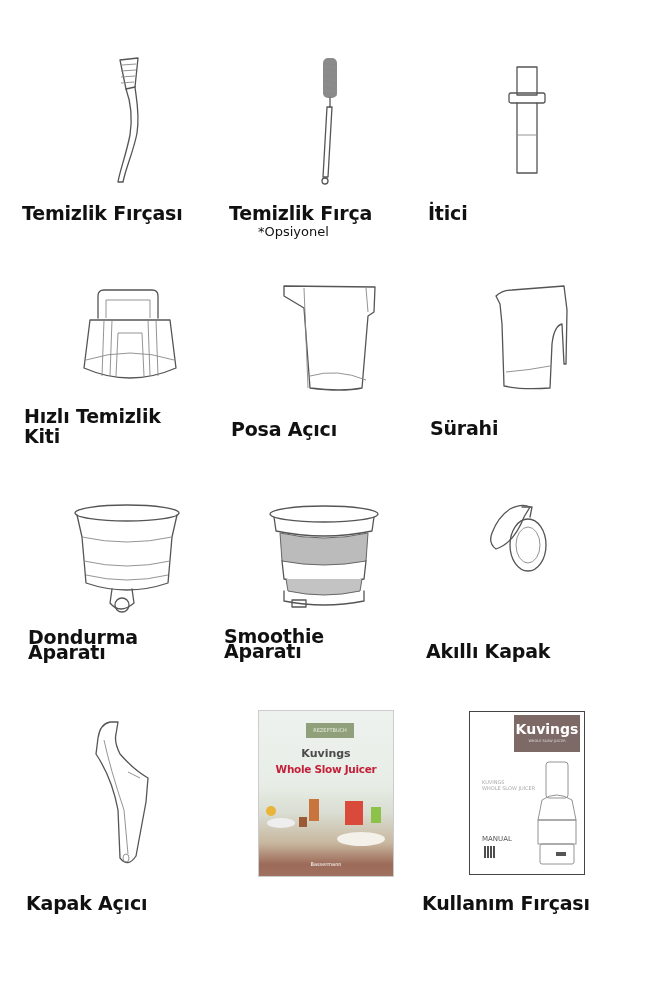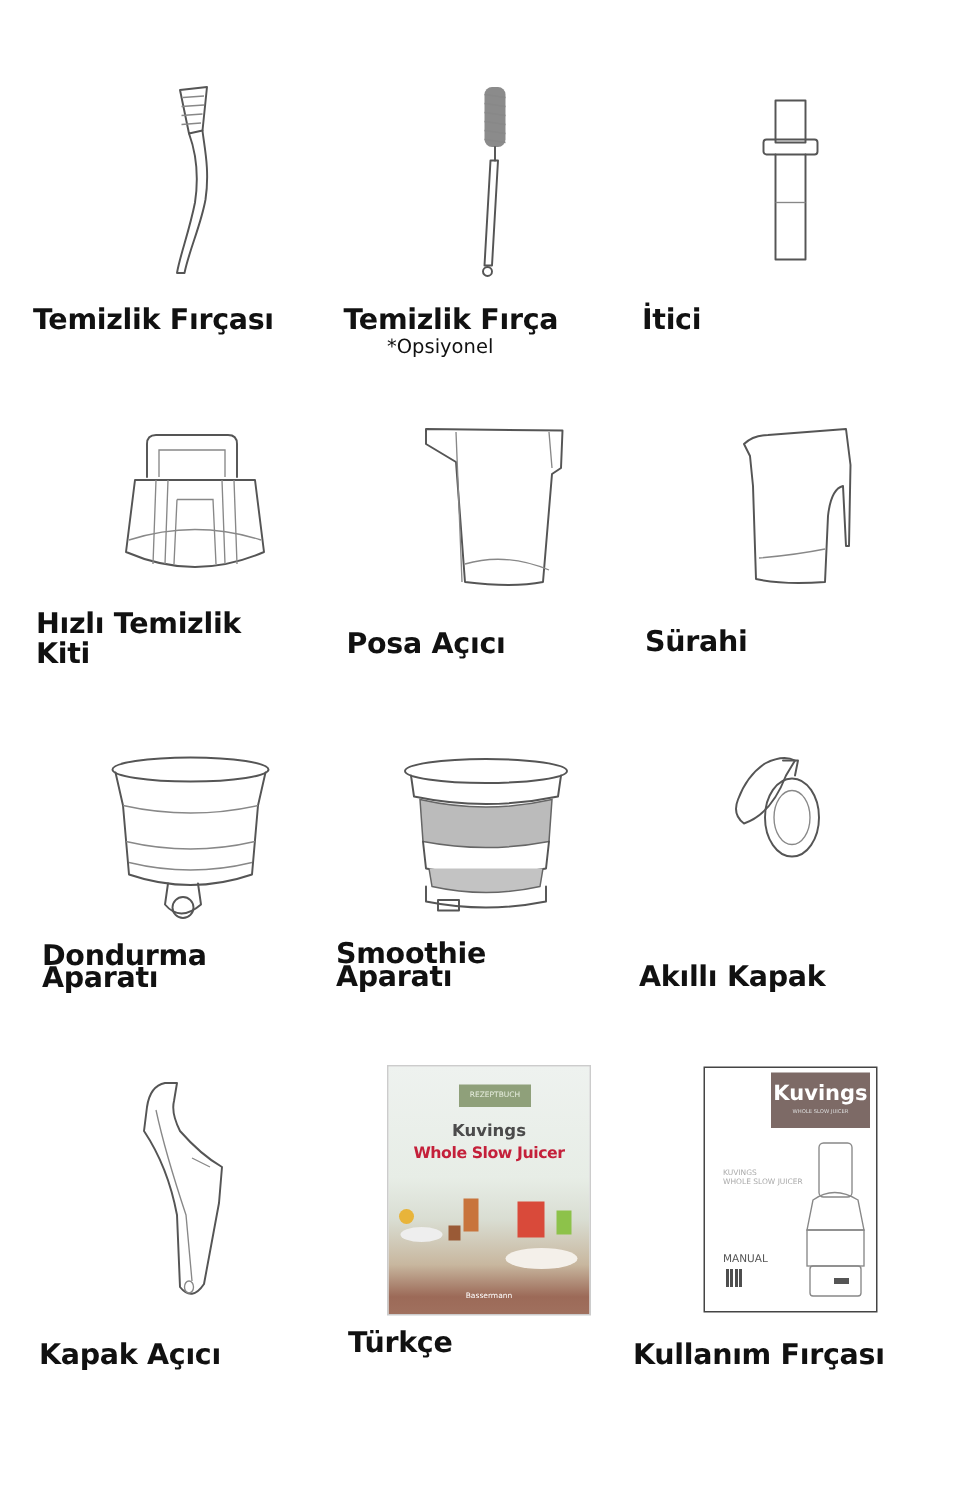--- a/index.html
+++ b/index.html
@@ -157,21 +157,20 @@
     <rect x="86" y="20" width="18" height="24" fill="#d94a3a"></rect>
     <rect x="112" y="26" width="10" height="16" fill="#8dc24a"></rect>
     <rect x="40" y="36" width="8" height="10" fill="#9a5a36"></rect>
     <ellipse cx="102" cy="58" rx="24" ry="7" fill="#f4f0ea"></ellipse>
     <ellipse cx="22" cy="42" rx="14" ry="5" fill="#eee"></ellipse>
     <circle cx="12" cy="30" r="5" fill="#e8b43a"></circle>
   </svg>
   <div class="book-publisher">Bassermann</div>
 </div>
 <div class="label" style="left:232px;top:885px;line-height:21px">
-  <div>Türkçe</div>
 </div>
 
 <div class="manual">
   <div class="manual-brandbox">
     <div class="manual-brand">Kuvings</div>
     <div class="manual-tag">WHOLE SLOW JUICER</div>
   </div>
   <div class="manual-line" style="top:67px">KUVINGS</div>
   <div class="manual-line" style="top:73px">WHOLE SLOW JUICER</div>
   <div class="manual-title">MANUAL</div>

